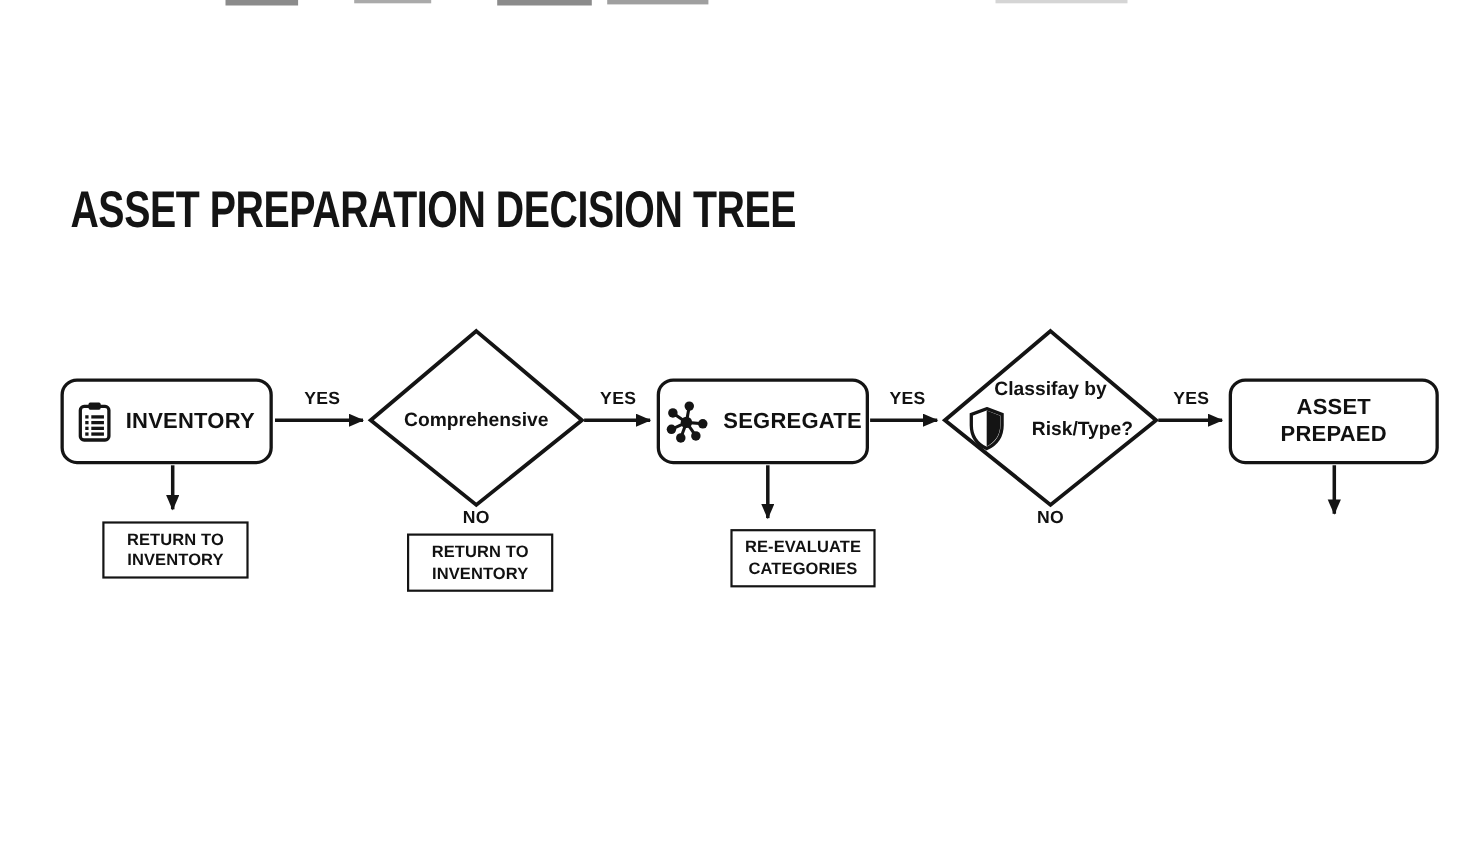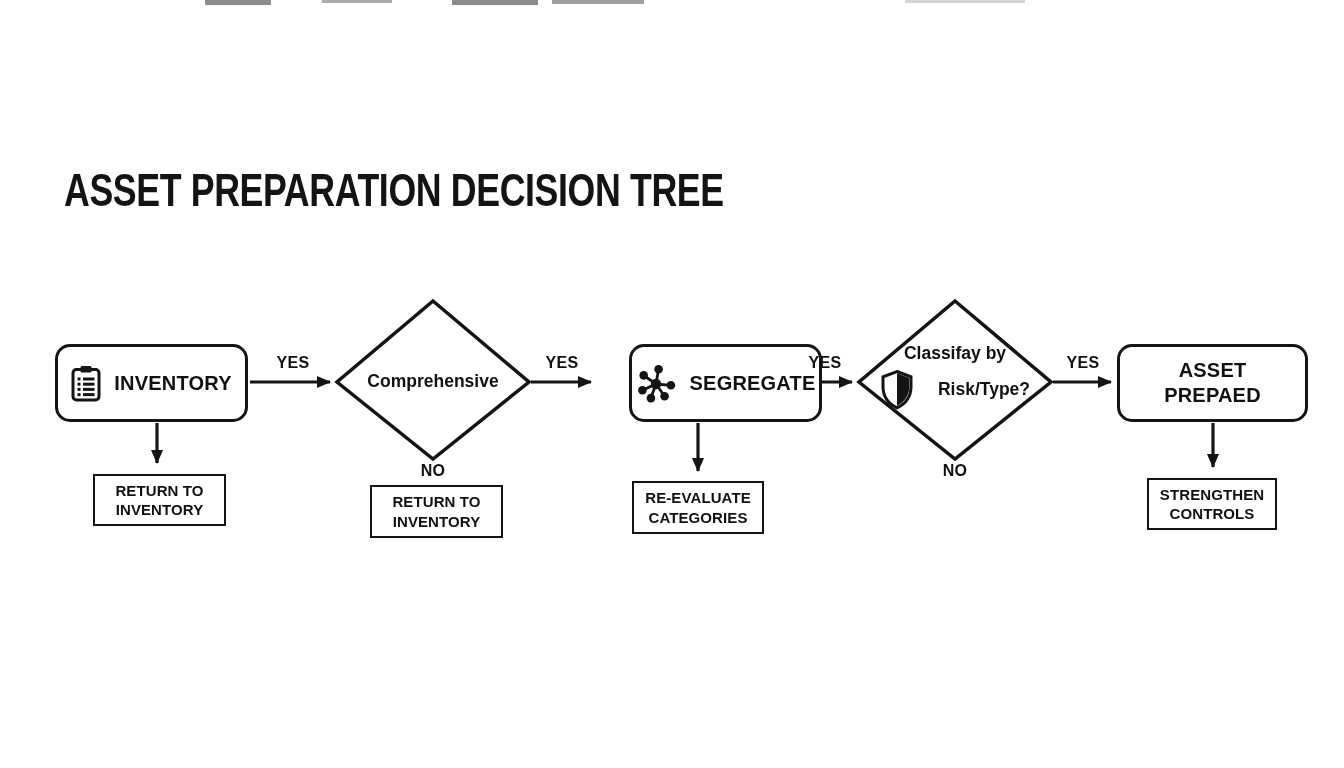--- a/index.html
+++ b/index.html
@@ -17,21 +17,21 @@
   }
 
   .connectors{position:absolute;left:0;top:0;width:1344px;height:768px;}
 
   .proc{
     position:absolute;box-sizing:border-box;background:#ffffff;
     border:3.5px solid #141414;border-radius:15px;
     display:flex;align-items:center;justify-content:center;gap:13px;
   }
   #inventory-box{left:55px;top:344px;width:193px;height:78px;}
-  #segregate-box{left:597px;top:344px;width:193px;height:78px;margin-left:32px;}
+  #segregate-box{left:597px;top:344px;width:193px;height:78px;}
   #assets-box{left:1117px;top:344px;width:191px;height:78px;flex-direction:column;gap:0;}
   .proc-label{font-size:20px;font-weight:bold;letter-spacing:0.2px;line-height:25px;text-align:center;}
   .icon{display:flex;align-items:center;}
   .icon svg{display:block;}
 
   .diamond-label{position:absolute;text-align:center;font-size:17.5px;font-weight:bold;line-height:25px;}
   #diamond1-label{left:337px;top:357px;width:192px;margin-top:12px;}
   #diamond2-content{left:859px;top:341px;width:192px;display:flex;flex-direction:column;align-items:center;justify-content:center;}
   #diamond2-line2{display:flex;align-items:center;gap:24px;margin-top:3px;}
 
@@ -43,21 +43,21 @@
   #no-1{left:393px;top:462px;width:80px;}
   #no-2{left:915px;top:462px;width:80px;}
 
   .outcome{
     position:absolute;box-sizing:border-box;background:#ffffff;border:2.5px solid #141414;
     display:flex;flex-direction:column;align-items:center;justify-content:center;
     font-size:15px;font-weight:bold;line-height:19.5px;text-align:center;letter-spacing:0.1px;
   }
   #outcome-1{left:93px;top:474px;width:133px;height:52px;}
   #outcome-2{left:370px;top:485px;width:133px;height:53px;}
-  #outcome-3{left:632px;top:481px;width:132px;height:53px;}
+  #outcome-3{left:664px;top:481px;width:132px;height:53px;}
   #outcome-4{left:888px;top:484px;width:134px;height:52px;}
   #outcome-5{left:1147px;top:478px;width:130px;height:52px;}
 </style>
 </head>
 <body>
 
 <div id="stage">
 
   <div class="artifact" style="left:205px;width:66px;height:5px;opacity:.55"></div>
   <div class="artifact" style="left:322px;width:70px;height:3px;opacity:.4"></div>
@@ -162,18 +162,14 @@
     <div>INVENTORY</div>
   </div>
   <div class="outcome" id="outcome-2">
     <div>RETURN TO</div>
     <div>INVENTORY</div>
   </div>
   <div class="outcome" id="outcome-3">
     <div>RE-EVALUATE</div>
     <div>CATEGORIES</div>
   </div>
-  <div class="outcome" id="outcome-5">
-    <div>STRENGTHEN</div>
-    <div>CONTROLS</div>
-  </div>
 
 </div>
 
 </body></html>

